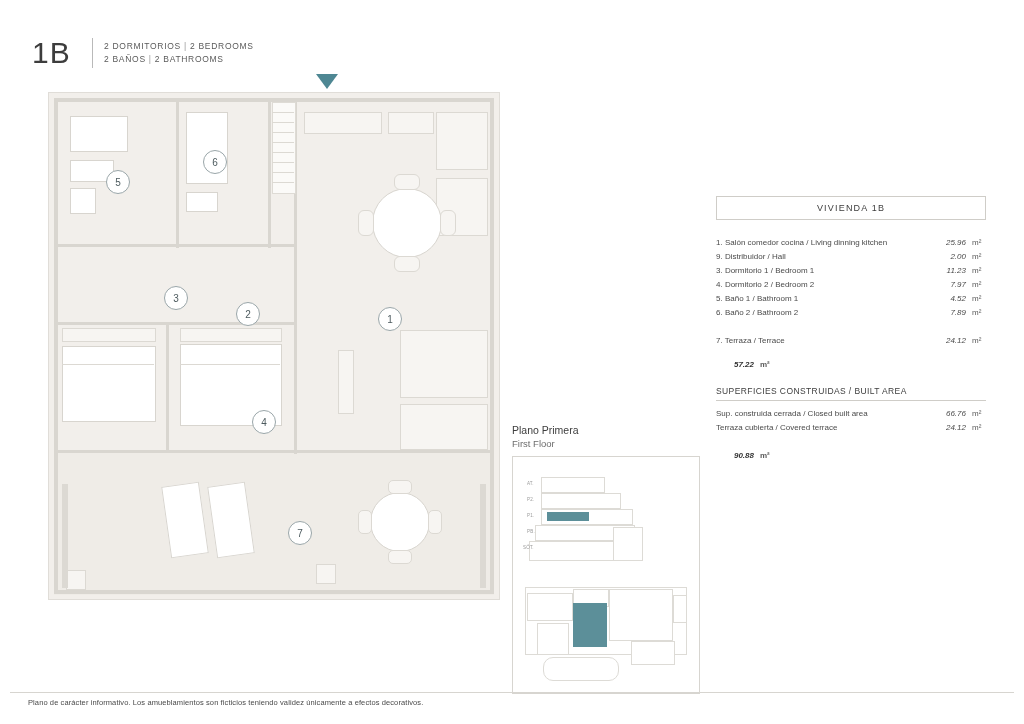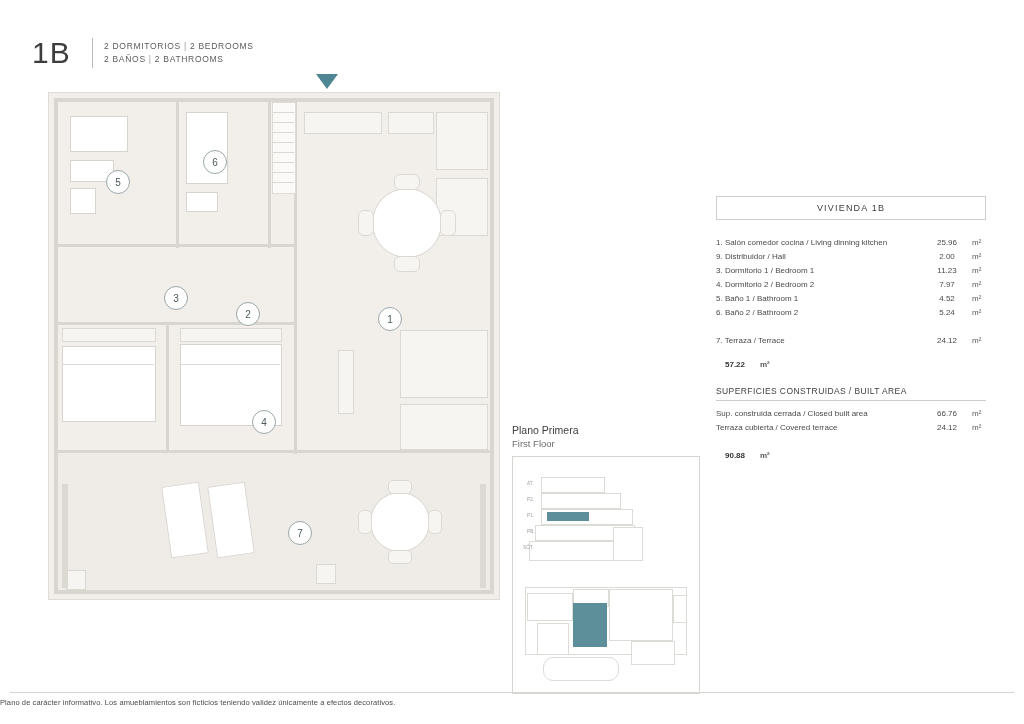--- a/index.html
+++ b/index.html
@@ -151,22 +151,23 @@
   }
   .row {
     display: flex;
     align-items: baseline;
     line-height: 14px;
     font-size: 8px;
   }
   .row .lbl { flex: 1 1 auto; }
   .row .val {
     width: 38px;
-    text-align: center;
+    text-align: right;
     padding-right: 6px;
+    font-style: italic;
   }
   .row .unit {
     width: 14px;
     text-align: left;
     color: #5a5a5a;
   }
   .row.total {
     font-weight: bold;
     color: #333;
   }
@@ -212,21 +213,21 @@
   .footer-rule {
     position: absolute;
     left: 10px;
     top: 692px;
     width: 1004px;
     height: 1px;
     background: #d7d5d0;
   }
   .footer-text {
     position: absolute;
-    left: 0;
+    left: 28px;
     top: 698px;
     font-size: 7.5px;
     color: #4a4a4a;
     letter-spacing: 0.1px;
   }
 </style>
 </head>
 <body>
 
 <div class="unit-code">1B</div>
@@ -350,21 +351,21 @@
     <span class="val">7.97</span>
     <span class="unit">m²</span>
   </div>
   <div class="row">
     <span class="lbl">5. Baño 1 / Bathroom 1</span>
     <span class="val">4.52</span>
     <span class="unit">m²</span>
   </div>
   <div class="row">
     <span class="lbl">6. Baño 2 / Bathroom 2</span>
-    <span class="val">5.24</span>
+    <span class="val">7.89</span>
     <span class="unit">m²</span>
   </div>
 
   <div class="spacer-md"></div>
 
   <div class="row">
     <span class="lbl">7. Terraza / Terrace</span>
     <span class="val">24.12</span>
     <span class="unit">m²</span>
   </div>

